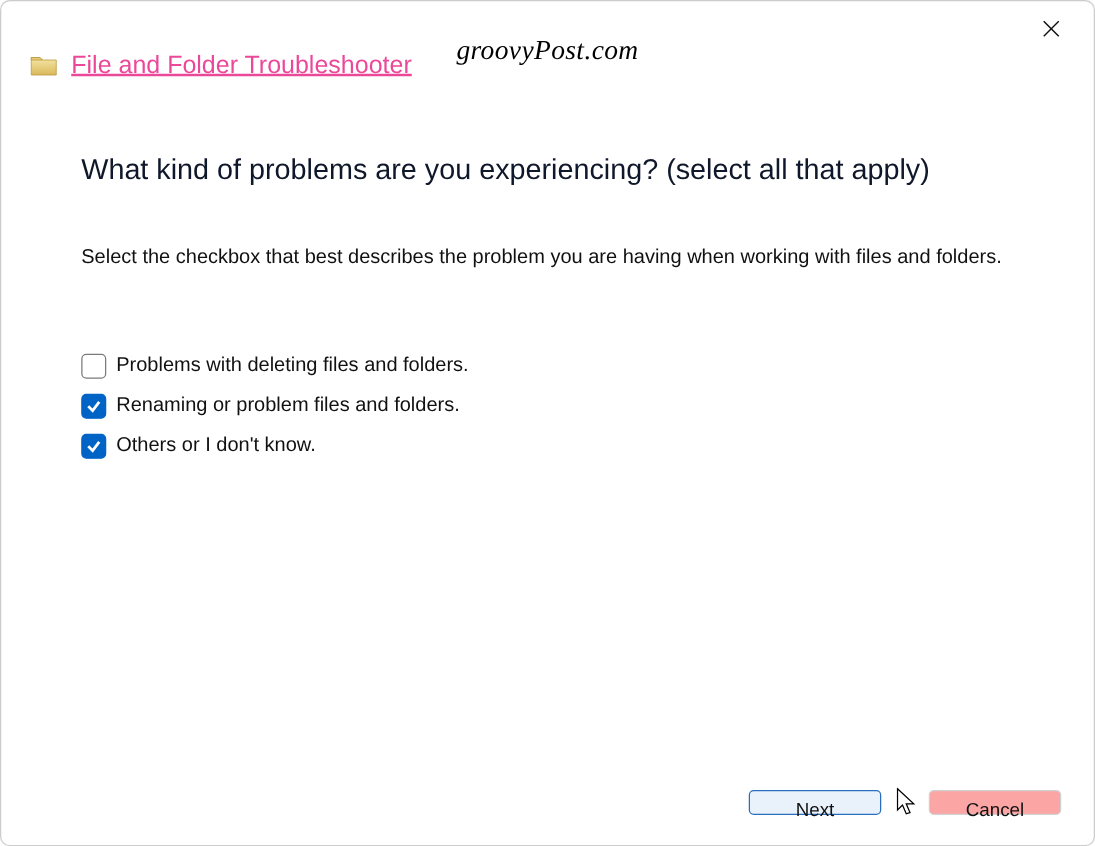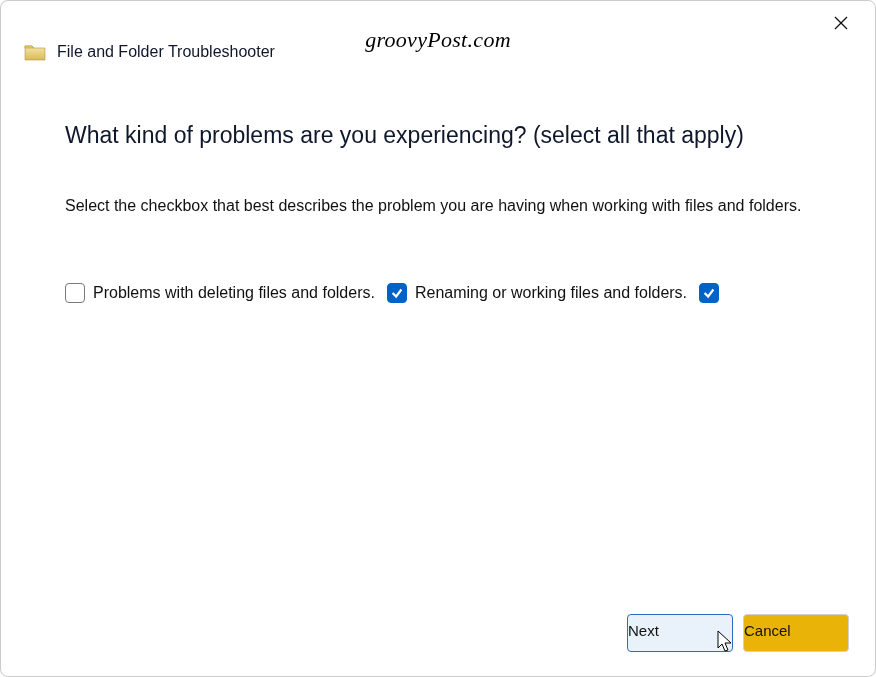--- a/index.html
+++ b/index.html
@@ -46,43 +46,44 @@
       gap: 10px;
       padding: 22px 0 0 22px;
       height: 80px;
     }
     .folder-icon {
       width: 24px;
       height: 24px;
       flex: 0 0 24px;
     }
     .titlebar-text {
-      font-size: 16px;
-      color: #0f172a;
+      font-size: 20px;
+      color: #ec4899;
+      text-decoration: underline;
     }
     .content {
       padding: 40px 64px 0 64px;
     }
     .heading {
       font-size: 23px;
       color: #0f172a;
       font-weight: 400;
       line-height: 1.25;
       margin-bottom: 28px;
     }
     .description {
       font-size: 16px;
       color: #111;
       line-height: 1.45;
       margin-bottom: 66px;
       margin-top: 44px;
     }
     .options {
       display: flex;
-      flex-direction: row;
+      flex-direction: column;
       gap: 12px;
     }
     .option-row {
       display: flex;
       align-items: center;
       gap: 8px;
       font-size: 16px;
       color: #111;
       cursor: pointer;
     }
@@ -112,34 +113,35 @@
     }
     .footer {
       position: absolute;
       bottom: 24px;
       right: 26px;
       display: flex;
       gap: 10px;
     }
     .btn {
       min-width: 106px;
-      height: 38px;
+      height: 20px;
       font-size: 15px;
       border-radius: 4px;
       cursor: pointer;
-      text-align: left;
+      text-align: center;
       line-height: 32px;
+      margin-left: 28px;
     }
     .btn-primary {
       background: #e9f2fb;
       border: 1px solid #2a6fbf;
       color: #111;
     }
     .btn-secondary {
-      background: #eab308;
+      background: #fca5a5;
       border: 1px solid #d0d0d0;
       color: #111;
     }
     .cursor {
       position: absolute;
       bottom: 22px;
       right: 140px;
       width: 18px;
       height: 24px;
       pointer-events: none;
@@ -187,30 +189,31 @@
         </span>
         <span>Problems with deleting files and folders.</span>
       </label>
 
       <label class="option-row">
         <span class="checkbox-box checked">
           <svg viewBox="0 0 16 16" width="14" height="14">
               <polyline points="3,8 7,12 13,4"></polyline>
             </svg>
         </span>
-        <span>Renaming or working files and folders.</span>
+        <span>Renaming or problem files and folders.</span>
       </label>
 
 
       <label class="option-row">
         <span class="checkbox-box checked">
           <svg viewBox="0 0 16 16" width="14" height="14">
               <polyline points="3,8 7,12 13,4"></polyline>
             </svg>
         </span>
+        <span>Others or I don't know.</span>
       </label>
 
     </div>
   </div>
 
   <div class="footer">
     <div class="btn btn-primary">Next</div>
     <div class="btn btn-secondary">Cancel</div>
   </div>
 

